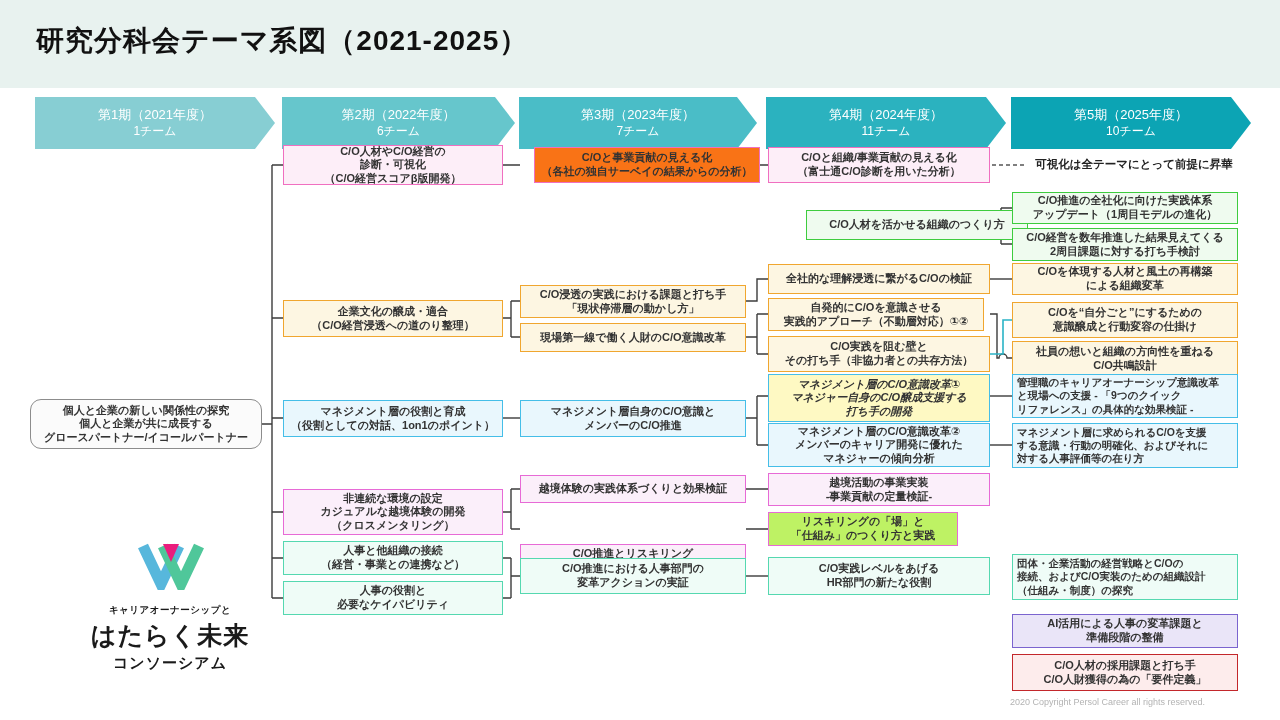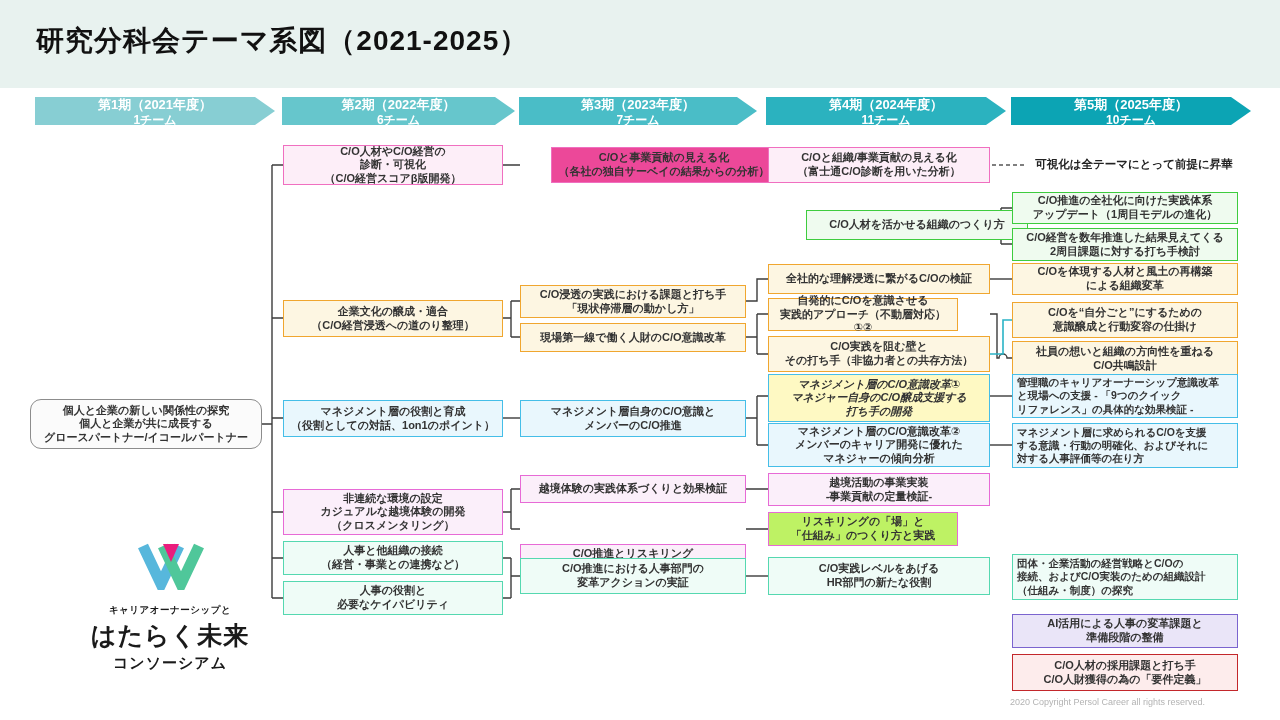--- a/index.html
+++ b/index.html
@@ -1,21 +1,21 @@
 <!DOCTYPE html>
 <html><head>
 <meta charset="utf-8">
 <style>
   html,body{margin:0;padding:0;background:#fff;}
   .stage{position:relative;width:1280px;height:720px;background:#ffffff;overflow:hidden;
          font-family:"Liberation Sans","DejaVu Sans",sans-serif;}
   .band{position:absolute;left:0;top:0;width:1280px;height:88px;background:#e8f2ef;}
   .title{position:absolute;left:36px;top:22px;margin:0;font-size:28px;font-weight:bold;color:#111;letter-spacing:1px;}
-  .phase{position:absolute;top:97px;height:28px;display:flex;flex-direction:column;justify-content:flex-start;
-         align-items:center;color:#fff;font-weight:bold;line-height:1.25;
+  .phase{position:absolute;top:97px;height:52px;display:flex;flex-direction:column;justify-content:center;
+         align-items:center;color:#fff;font-weight:normal;line-height:1.25;
          clip-path:polygon(0 0, calc(100% - 20px) 0, 100% 50%, calc(100% - 20px) 100%, 0 100%);}
   .phase .p1{font-size:13px;}
   .phase .p2{font-size:12px;}
   .box{position:absolute;box-sizing:border-box;border:1.6px solid #999;background:#fff;
        display:flex;align-items:center;justify-content:center;text-align:center;
        font-size:11px;font-weight:bold;color:#333;line-height:1.24;white-space:pre-line;
        padding:1px 4px;}
   .box.left{justify-content:flex-start;text-align:left;}
   svg.wires{position:absolute;left:0;top:0;pointer-events:none;}
   .annotation{position:absolute;left:1026px;top:157px;width:216px;text-align:center;
@@ -90,37 +90,37 @@
 （C/O経営浸透への道のり整理）</div>
       <div class="box" style="left: 283px; top: 400px; width: 220px; height: 37px; border-color: rgb(69, 190, 232); background: rgb(233, 247, 253);">マネジメント層の役割と育成
 （役割としての対話、1on1のポイント）</div>
       <div class="box" style="left: 283px; top: 489px; width: 220px; height: 46px; border-color: rgb(231, 106, 214); background: rgb(251, 239, 250);">非連続な環境の設定
 カジュアルな越境体験の開発
 （クロスメンタリング）</div>
       <div class="box" style="left: 283px; top: 541px; width: 220px; height: 34px; border-color: rgb(85, 216, 176); background: rgb(239, 252, 247);">人事と他組織の接続
 （経営・事業との連携など）</div>
       <div class="box" style="left: 283px; top: 581px; width: 220px; height: 34px; border-color: rgb(85, 216, 176); background: rgb(239, 252, 247);">人事の役割と
 必要なケイパビリティ</div>
-      <div class="box" style="left: 551px; top: 147px; width: 226px; height: 36px; border-color: rgb(240, 111, 192); background: #ec4899;">C/Oと事業貢献の見える化
+      <div class="box" style="left: 534px; top: 147px; width: 226px; height: 36px; border-color: rgb(240, 111, 192); background: #f97316;">C/Oと事業貢献の見える化
 （各社の独自サーベイの結果からの分析）</div>
       <div class="box" style="left: 520px; top: 285px; width: 226px; height: 33px; border-color: rgb(240, 166, 47); background: rgb(253, 246, 226);">C/O浸透の実践における課題と打ち手
 「現状停滞層の動かし方」</div>
       <div class="box" style="left: 520px; top: 323px; width: 226px; height: 29px; border-color: rgb(240, 166, 47); background: rgb(253, 246, 226);">現場第一線で働く人財のC/O意識改革</div>
       <div class="box" style="left: 520px; top: 400px; width: 226px; height: 37px; border-color: rgb(69, 190, 232); background: rgb(233, 247, 253);">マネジメント層自身のC/O意識と
 メンバーのC/O推進</div>
       <div class="box" style="left: 520px; top: 475px; width: 226px; height: 28px; border-color: rgb(231, 106, 214); background: rgb(251, 239, 250);">越境体験の実践体系づくりと効果検証</div>
       <div class="box" style="left: 520px; top: 512px; width: 226px; height: 34px; border-color: rgb(231, 106, 214); background: rgb(251, 239, 250); margin-top: 32px;">C/O推進とリスキリング
 （つまづきポイントと打ち手）</div>
       <div class="box" style="left: 520px; top: 558px; width: 226px; height: 36px; border-color: rgb(85, 216, 176); background: rgb(239, 252, 247);">C/O推進における人事部門の
 変革アクションの実証</div>
       <div class="box" style="left: 768px; top: 147px; width: 222px; height: 36px; border-color: rgb(240, 111, 192); background: rgb(253, 238, 248);">C/Oと組織/事業貢献の見える化
 （富士通C/O診断を用いた分析）</div>
       <div class="box" style="left: 806px; top: 210px; width: 222px; height: 30px; border-color: rgb(62, 204, 62); background: rgb(239, 251, 239);">C/O人材を活かせる組織のつくり方</div>
       <div class="box" style="left: 768px; top: 264px; width: 222px; height: 30px; border-color: rgb(240, 166, 47); background: rgb(253, 246, 226);">全社的な理解浸透に繋がるC/Oの検証</div>
-      <div class="box" style="left: 768px; top: 298px; width: 190px; height: 33px; border-color: rgb(240, 166, 47); background: rgb(253, 246, 226);">自発的にC/Oを意識させる
+      <div class="box" style="left: 768px; top: 298px; width: 216px; height: 33px; border-color: rgb(240, 166, 47); background: rgb(253, 246, 226);">自発的にC/Oを意識させる
 実践的アプローチ（不動層対応）①②</div>
       <div class="box" style="left: 768px; top: 336px; width: 222px; height: 36px; border-color: rgb(240, 166, 47); background: rgb(253, 246, 226);">C/O実践を阻む壁と
 その打ち手（非協力者との共存方法）</div>
       <div class="box" style="left: 768px; top: 374px; width: 222px; height: 48px; border-color: rgb(69, 190, 232); background: #fef9c3; font-style: italic;">マネジメント層のC/O意識改革①
 マネジャー自身のC/O醸成支援する
 打ち手の開発</div>
       <div class="box" style="left: 768px; top: 423px; width: 222px; height: 44px; border-color: rgb(69, 190, 232); background: rgb(233, 247, 253);">マネジメント層のC/O意識改革②
 メンバーのキャリア開発に優れた
 マネジャーの傾向分析</div>
       <div class="box" style="left: 768px; top: 473px; width: 222px; height: 33px; border-color: rgb(231, 106, 214); background: rgb(251, 239, 250);">越境活動の事業実装

